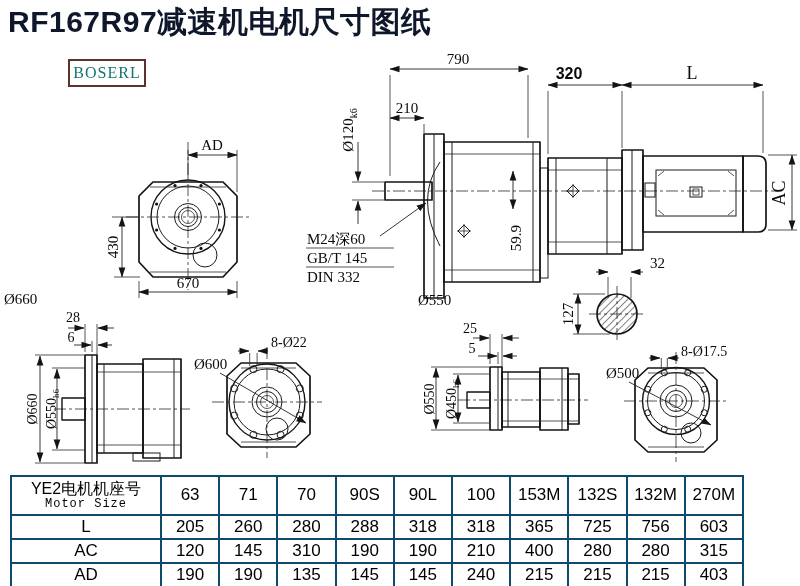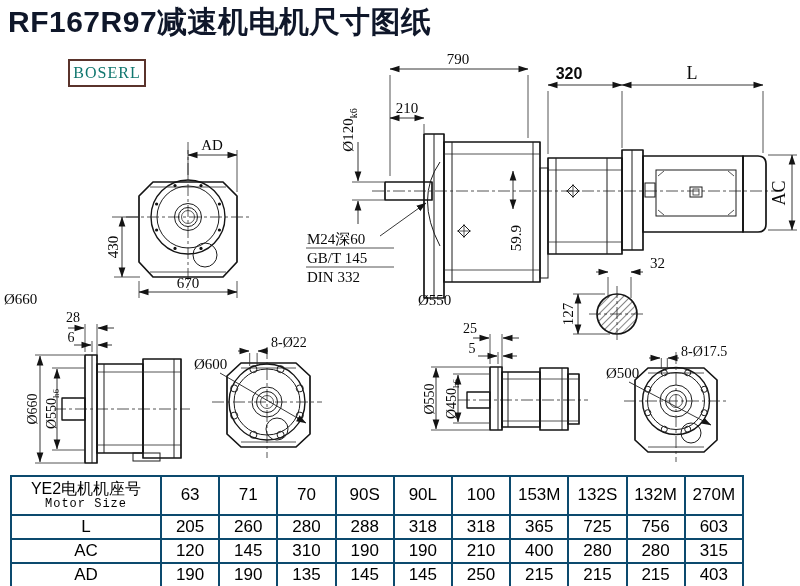--- a/index.html
+++ b/index.html
@@ -377,20 +377,20 @@
     <td>280</td>
     <td>315</td>
   </tr>
   <tr class="row">
     <td>AD</td>
     <td>190</td>
     <td>190</td>
     <td>135</td>
     <td>145</td>
     <td>145</td>
-    <td>250</td>
+    <td>240</td>
     <td>215</td>
     <td>215</td>
     <td>215</td>
     <td>403</td>
   </tr>
   </tbody>
 </table>
 
 </body></html>

